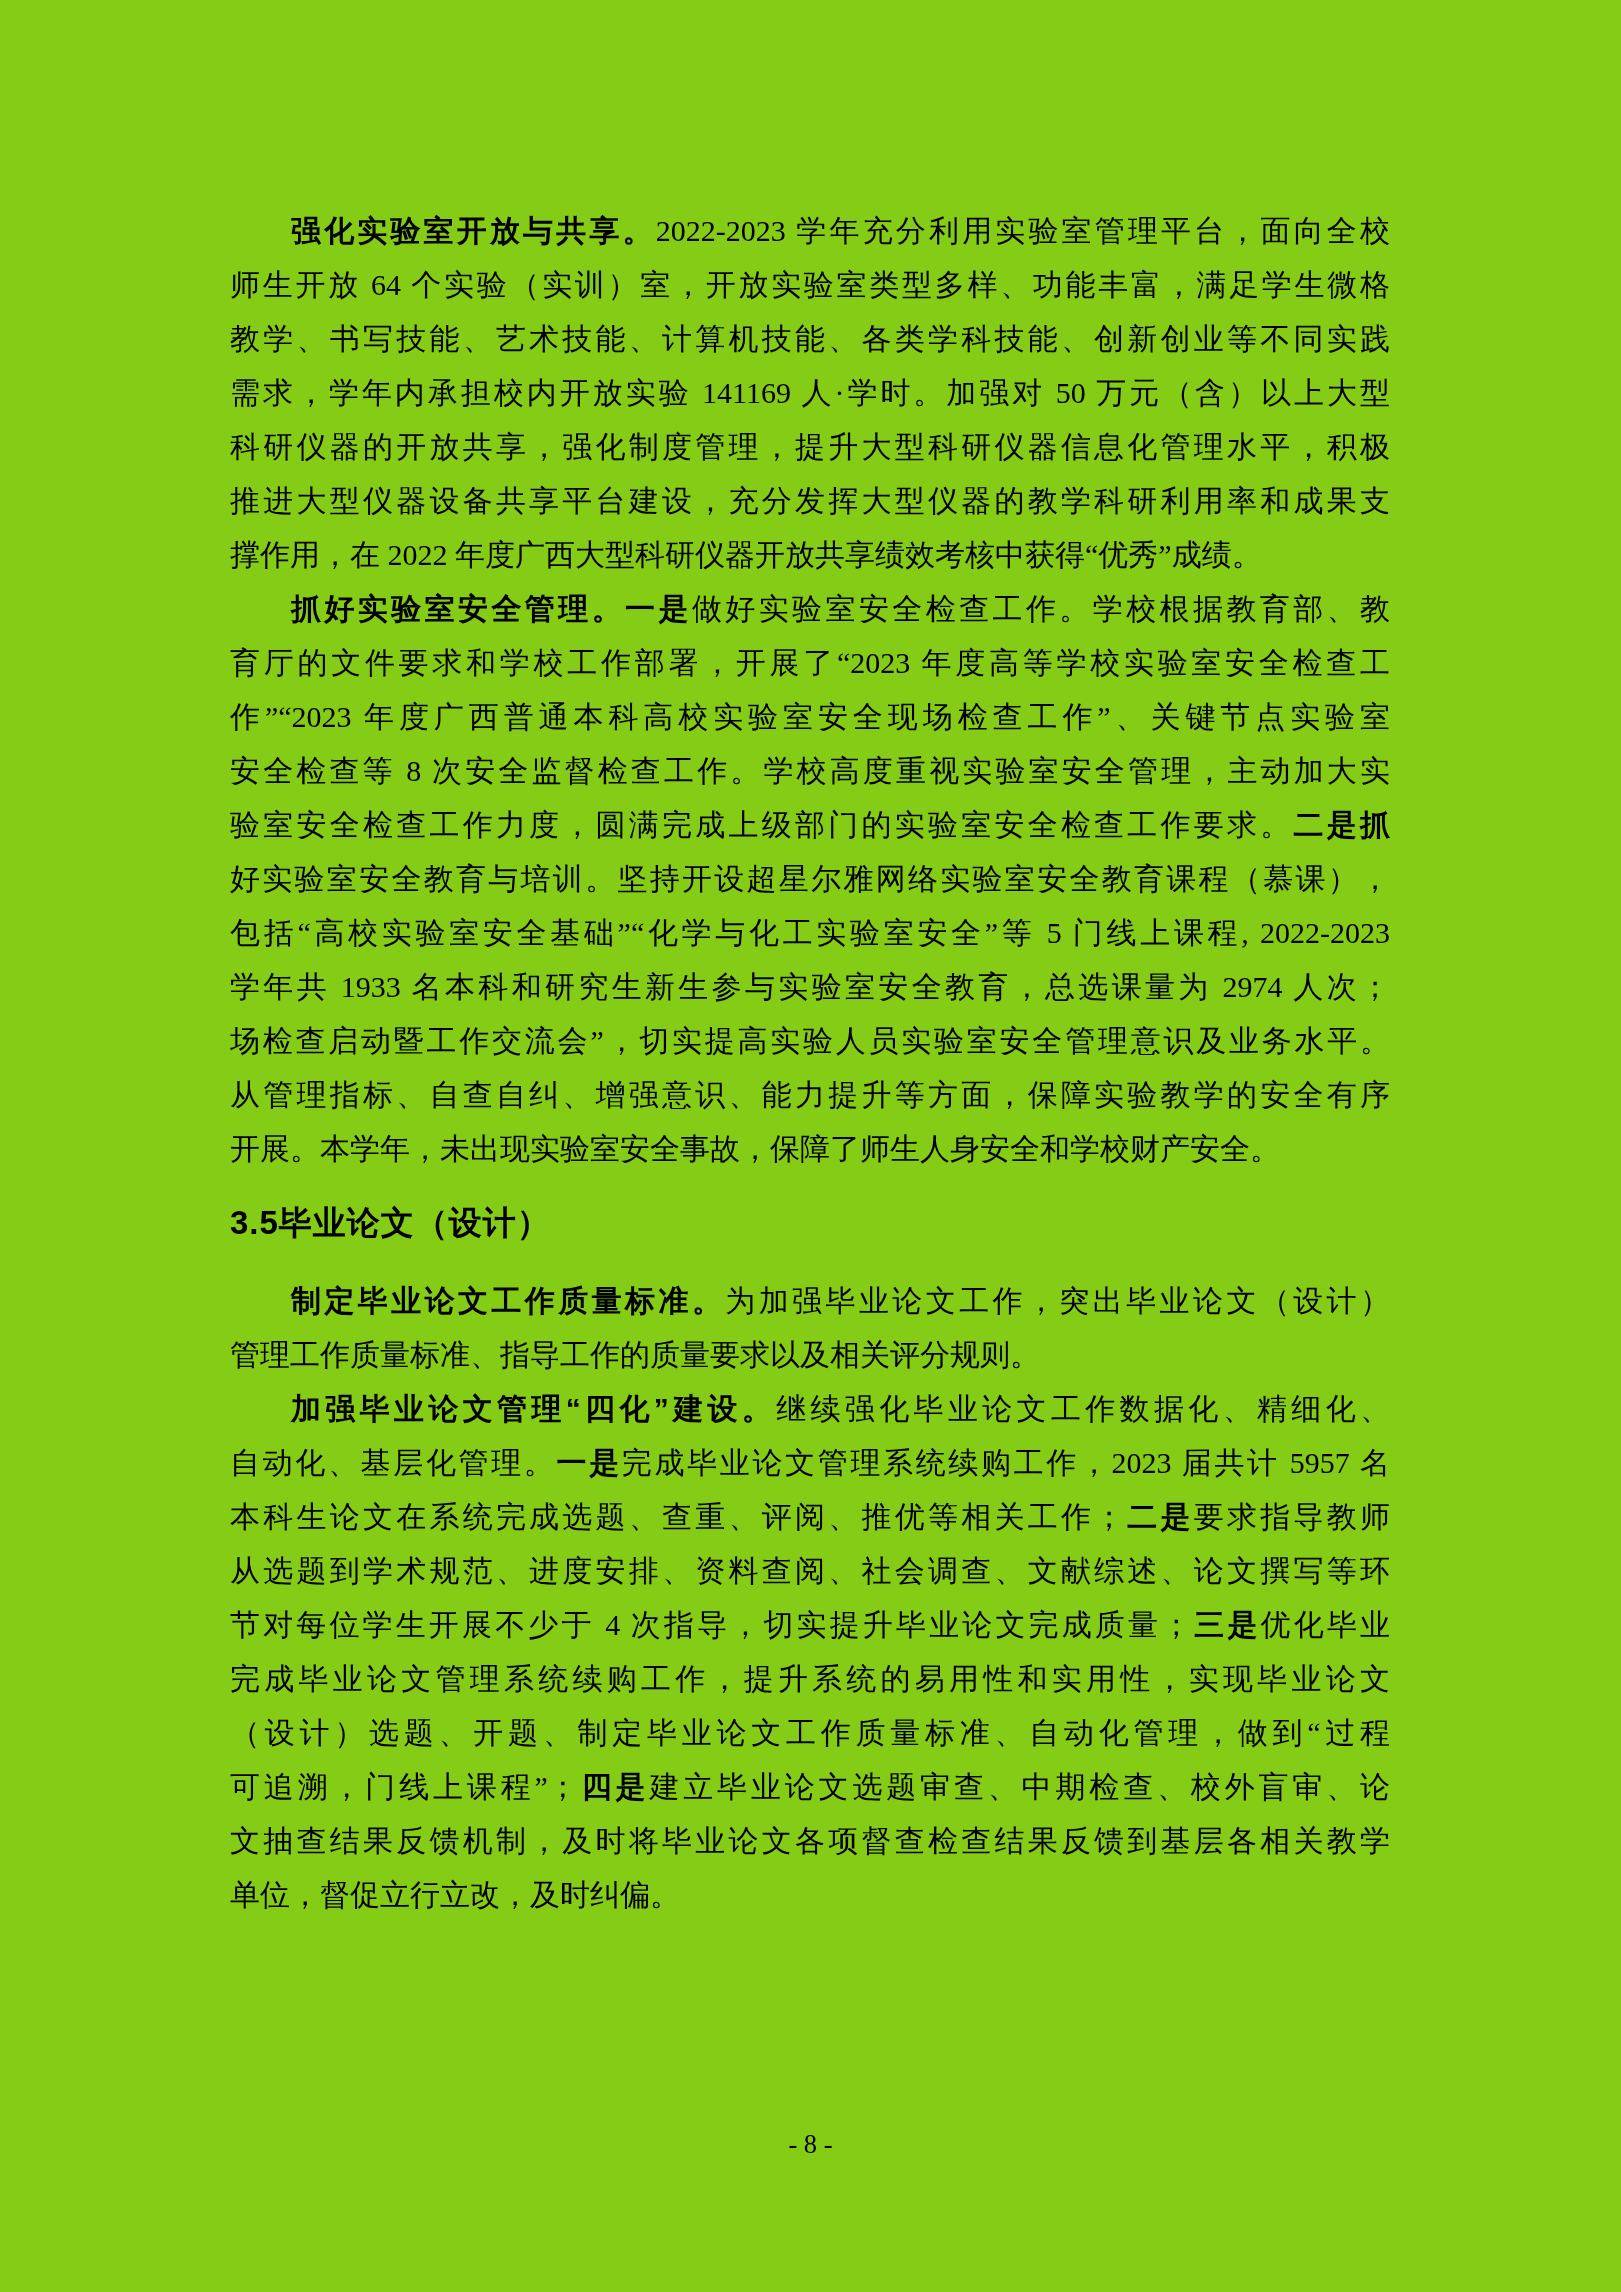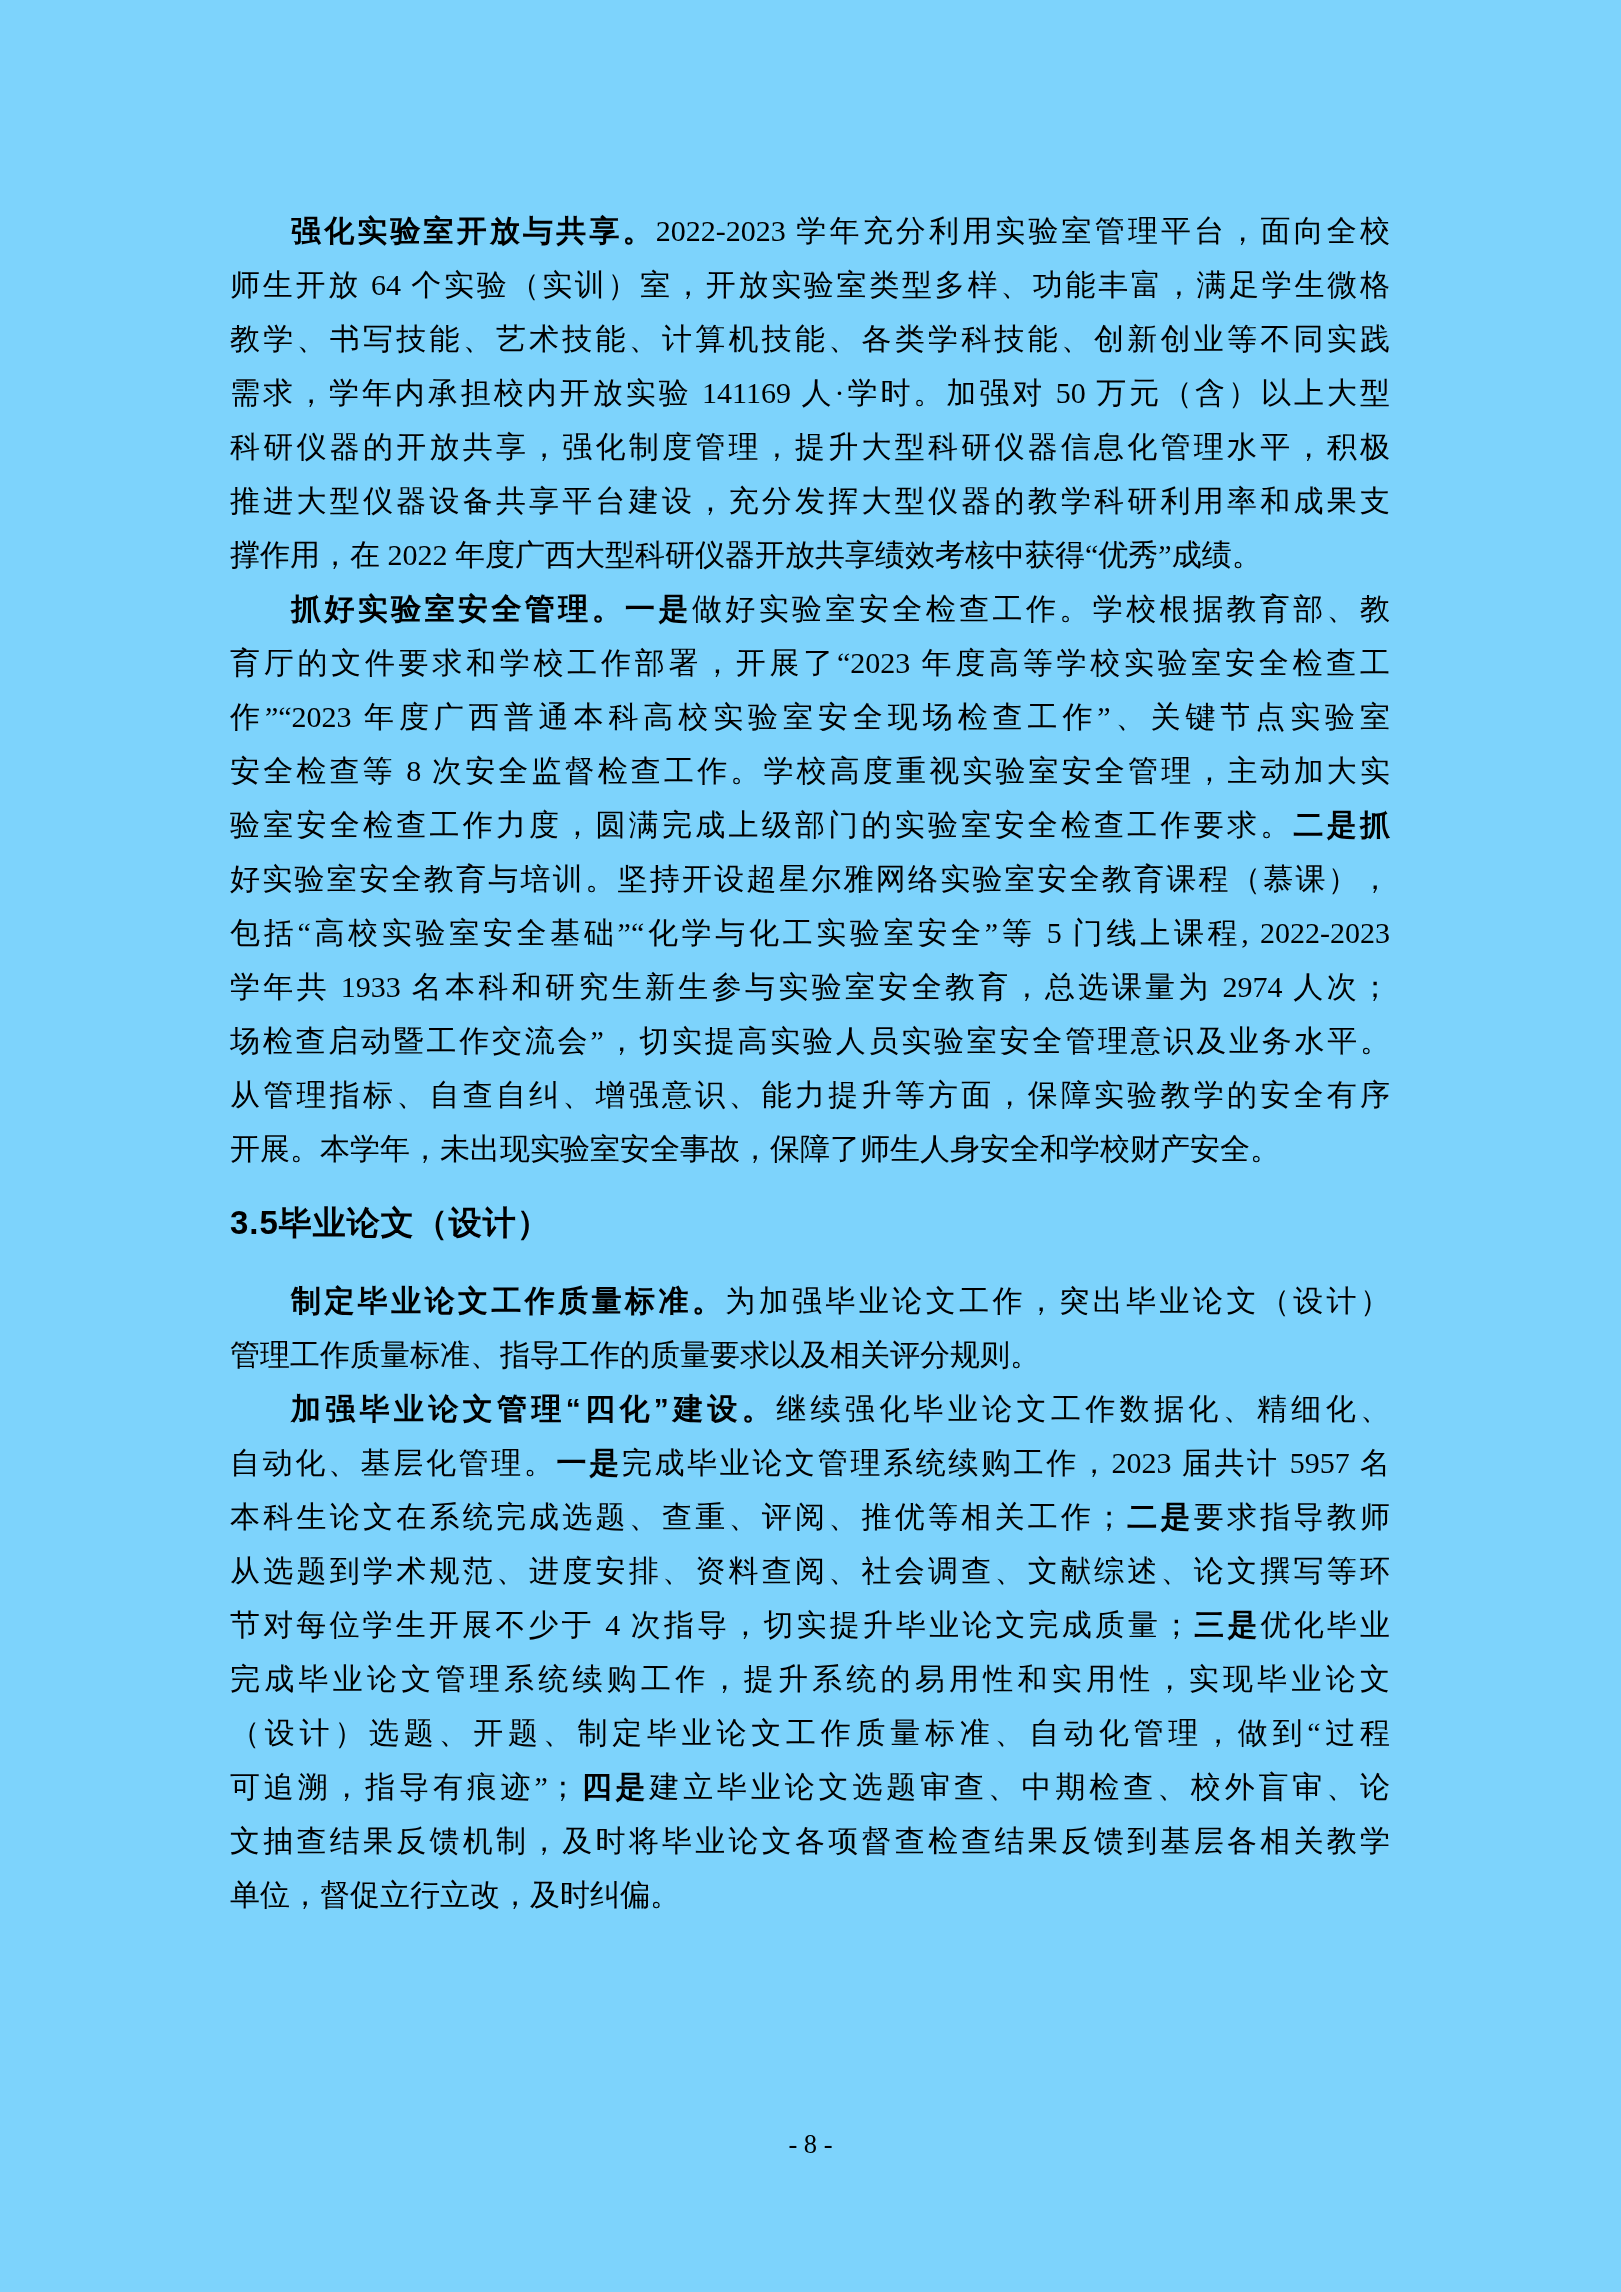--- a/index.html
+++ b/index.html
@@ -5,21 +5,21 @@
   html, body {
     margin: 0;
     padding: 0;
     background: #888;
   }
   .page {
     position: relative;
     width: 1621px;
     height: 2293px;
     margin: 0 auto;
-    background: #7dd3fc;
+    background: #84cc16;
     color: #000000;
     font-family: "Liberation Serif", "DejaVu Serif", serif;
     overflow: hidden;
   }
   .doc-body {
     position: absolute;
     left: 230px;
     top: 204px;
     width: 1160px;
     font-size: 30px;
@@ -98,20 +98,20 @@
         <div class="line last"><span>管理工作质量标准、指导工作的质量要求以及相关评分规则。</span></div>
       </div>
       <div class="para">
         <div class="line first"><b>加强毕业论文管理“四化”建设。</b><span>继续强化毕业论文工作数据化、精细化、</span></div>
         <div class="line"><span>自动化、基层化管理。</span><b>一是</b><span>完成毕业论文管理系统续购工作，2023 届共计 5957 名</span></div>
         <div class="line"><span>本科生论文在系统完成选题、查重、评阅、推优等相关工作；</span><b>二是</b><span>要求指导教师</span></div>
         <div class="line"><span>从选题到学术规范、进度安排、资料查阅、社会调查、文献综述、论文撰写等环</span></div>
         <div class="line"><span>节对每位学生开展不少于 4 次指导，切实提升毕业论文完成质量；</span><b>三是</b><span>优化毕业</span></div>
         <div class="line"><span>完成毕业论文管理系统续购工作，提升系统的易用性和实用性，实现毕业论文</span></div>
         <div class="line"><span>（设计）选题、开题、制定毕业论文工作质量标准、自动化管理，做到“过程</span></div>
-        <div class="line"><span>可追溯，指导有痕迹”；</span><b>四是</b><span>建立毕业论文选题审查、中期检查、校外盲审、论</span></div>
+        <div class="line"><span>可追溯，门线上课程”；</span><b>四是</b><span>建立毕业论文选题审查、中期检查、校外盲审、论</span></div>
         <div class="line"><span>文抽查结果反馈机制，及时将毕业论文各项督查检查结果反馈到基层各相关教学</span></div>
         <div class="line last"><span>单位，督促立行立改，及时纠偏。</span></div>
       </div>
     </div>
   <div class="footer">- 8 -</div>
 </div>
 
 
 </body></html>

